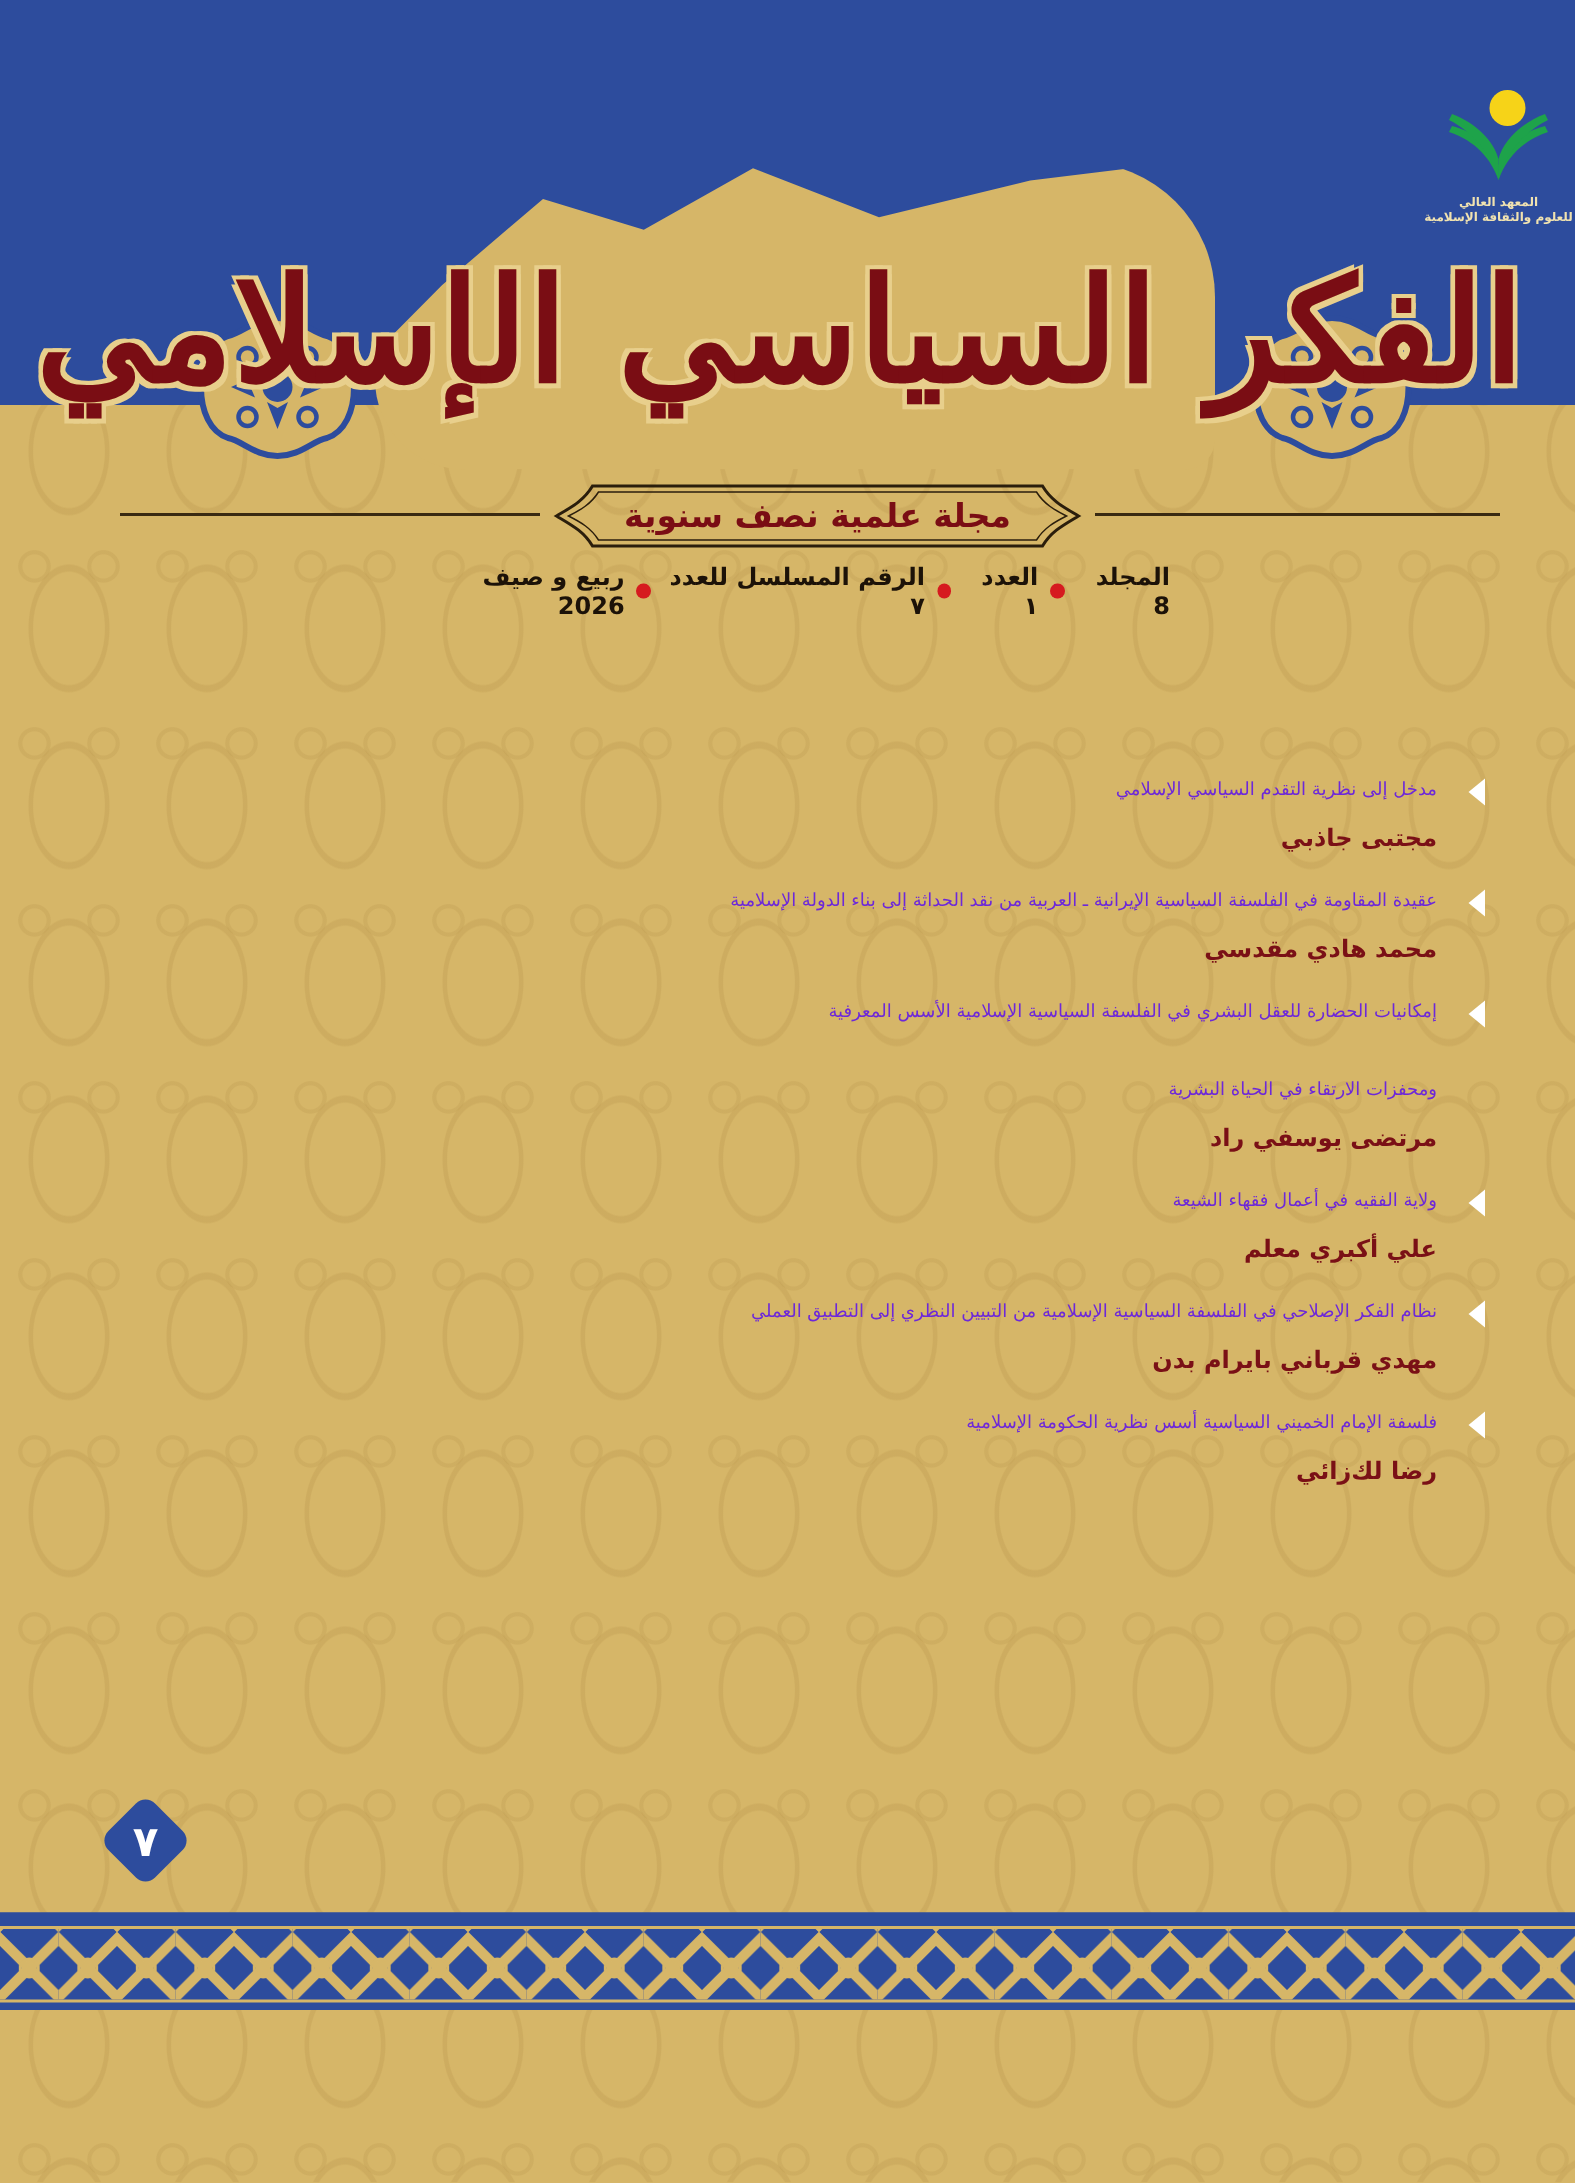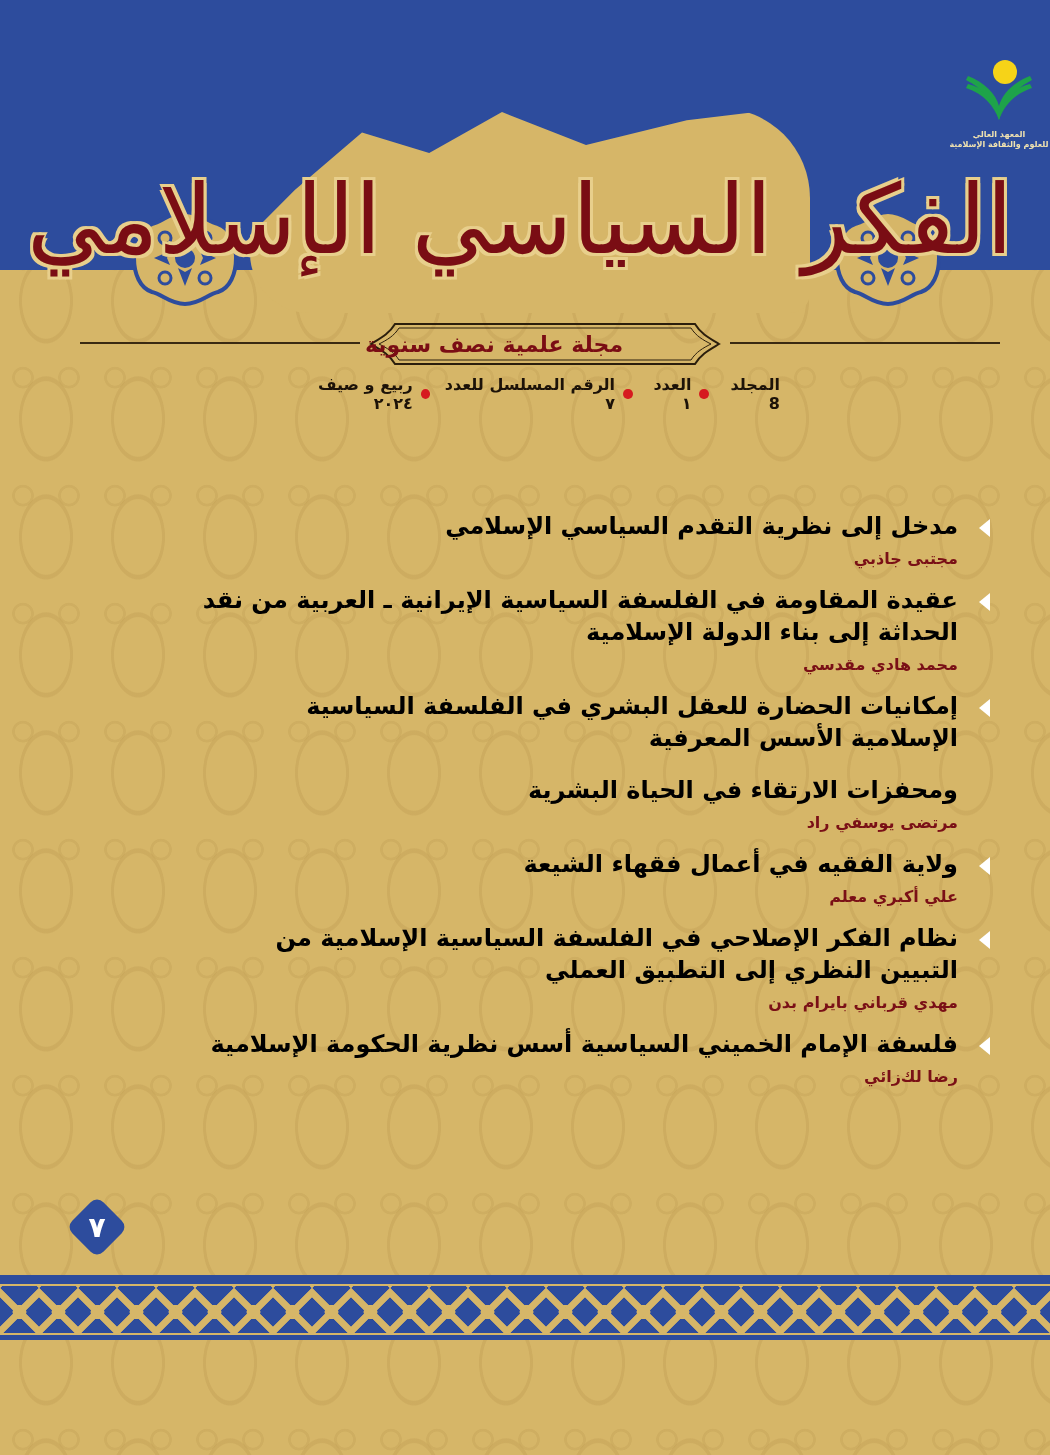--- a/index.html
+++ b/index.html
@@ -27,21 +27,21 @@
   .title-plate {
     position:absolute; left:250px; top:108px; width:560px; height:205px;
     background:#d6b668;
     border-radius:40px 90px 20px 60px;
     clip-path:polygon(0% 62%, 8% 40%, 20% 12%, 32% 22%, 45% 2%, 60% 18%, 78% 6%, 96% 0%, 100% 20%, 100% 100%, 0% 100%);
   }
   .journal-title {
     position:absolute; left:220px; top:135px; width:600px; height:170px;
     display:flex; align-items:center; justify-content:center;
     font-family:"DejaVu Serif", serif;
-    font-size:96px; font-weight:normal;
+    font-size:96px; font-weight:bold;
     color:#7a0d14;
     direction:rtl;
     text-shadow: 0 0 0 #d6b668, 3px 3px 0 #e8cf8c, -3px -3px 0 #e8cf8c, 3px -3px 0 #e8cf8c, -3px 3px 0 #e8cf8c;
     letter-spacing:2px;
     white-space:nowrap;
   }
   .medallion {
     position:absolute; width:110px; height:100px;
   }
   .medallion.left { left:130px; top:208px; }
@@ -61,21 +61,21 @@
   .subtitle-row {
     position:absolute; left:80px; top:318px; width:920px; height:50px;
   }
   .rule-line {
     position:absolute; top:24px; height:2px; background:#3a2a12;
   }
   .rule-line.left { left:0; width:280px; }
   .rule-line.right { right:0; width:270px; }
   .subtitle-frame {
     position:absolute; left:285px; top:2px; width:360px; height:48px;
-    display:flex; align-items:center; justify-content:flex-start;
+    display:flex; align-items:center; justify-content:center;
   }
   .subtitle-frame svg { position:absolute; inset:0; }
   .subtitle-text {
     position:relative; direction:rtl;
     font-size:22px; font-weight:bold; color:#7a0d14;
   }
 
   .issue-info {
     position:absolute; left:280px; top:380px; width:500px; height:28px;
     direction:rtl; text-align:right;
@@ -92,21 +92,21 @@
     position:absolute; left:200px; top:510px; width:790px;
     direction:rtl;
   }
   .toc-item { position:relative; padding-right:32px; }
   .toc-marker {
     position:absolute; right:0; top:9px; width:0; height:0;
     border-top:9px solid transparent; border-bottom:9px solid transparent;
     border-right:11px solid #ffffff;
   }
   .toc-title {
-    font-size:24px; font-weight:bold; color:#000000; line-height:32px;
+    font-size:12px; font-weight:normal; color:#6d28d9; line-height:32px;
   }
   .toc-author {
     font-size:16px; font-weight:bold; color:#7a1016; line-height:34px;
     margin-bottom:8px;
   }
   .toc-title.second-line { margin-top:20px; }
 
   .issue-badge {
     position:absolute; left:75px; top:1205px; width:44px; height:44px;
     background:#2d4c9d; border-radius:9px; transform:rotate(45deg);
@@ -194,21 +194,21 @@
   </div>
 </div>
 
 <div class="issue-info">
   <span>المجلد 8</span>
   <span class="dot"></span>
   <span>العدد ١</span>
   <span class="dot"></span>
   <span>الرقم المسلسل للعدد ٧</span>
   <span class="dot"></span>
-  <span>ربيع و صيف ٢٠٢٤</span>
+  <span>ربيع و صيف 2026</span>
 </div>
 
 <div class="toc">
   <div class="toc-item">
     <span class="toc-marker"></span>
     <div class="toc-title">مدخل إلى نظرية التقدم السياسي الإسلامي</div>
     <div class="toc-author">مجتبى جاذبي</div>
   </div>
   <div class="toc-item">
     <span class="toc-marker"></span>

